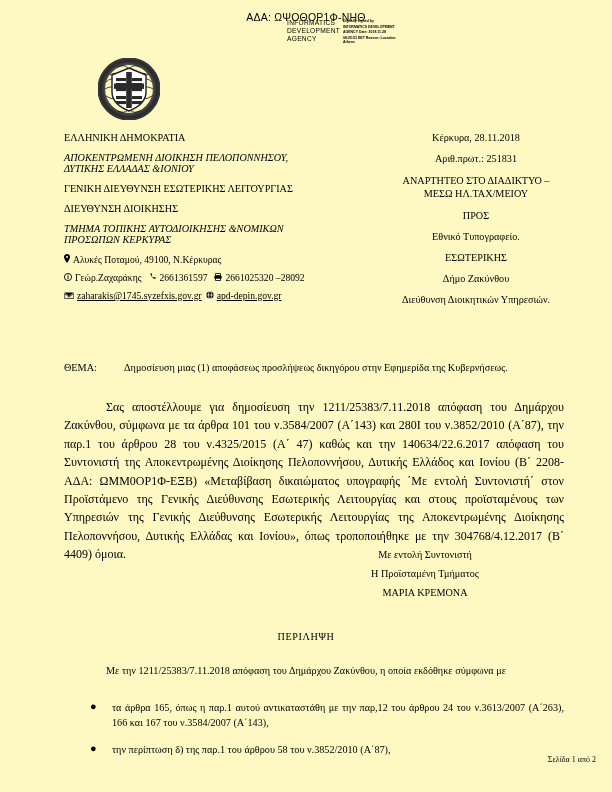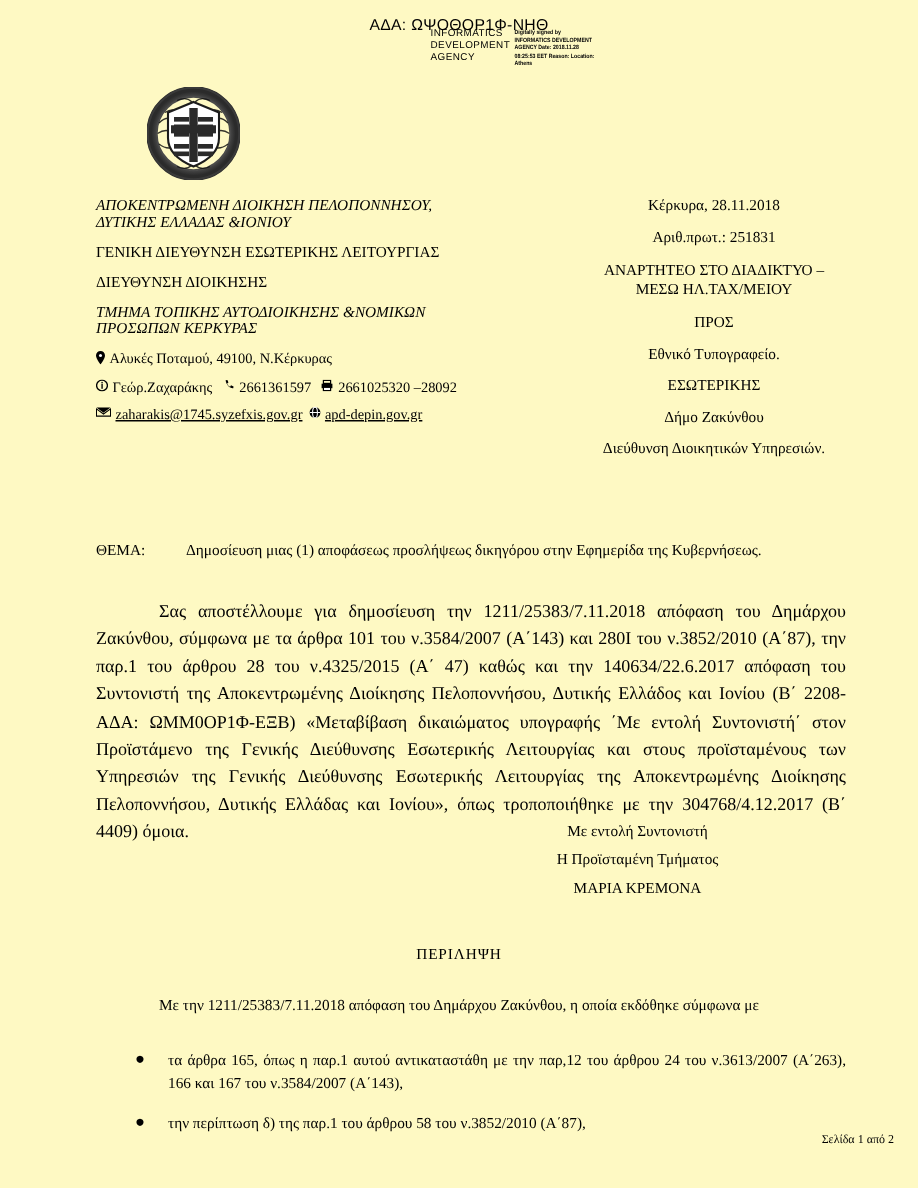--- a/index.html
+++ b/index.html
@@ -270,20 +270,21 @@
         <rect x="18" y="43" width="10" height="3.1"></rect>
         <rect x="34" y="38" width="10" height="3.1"></rect>
         <rect x="34" y="43" width="10" height="3.1"></rect>
         <rect x="28.2" y="14" width="5.6" height="36"></rect>
         <rect x="16" y="25.5" width="30" height="5.4"></rect>
       </g>
     </svg>
   </div>
 
   <div class="hdr-left">
+    <div class="org-line">ΕΛΛΗΝΙΚΗ ΔΗΜΟΚΡΑΤΙΑ</div>
     <div class="org-line tight">
       <span class="l2">ΑΠΟΚΕΝΤΡΩΜΕΝΗ ΔΙΟΙΚΗΣΗ ΠΕΛΟΠΟΝΝΗΣΟΥ,</span>
       <span class="l2">ΔΥΤΙΚΗΣ ΕΛΛΑΔΑΣ &amp;ΙΟΝΙΟΥ</span>
     </div>
     <div class="org-line">ΓΕΝΙΚΗ ΔΙΕΥΘΥΝΣΗ ΕΣΩΤΕΡΙΚΗΣ ΛΕΙΤΟΥΡΓΙΑΣ</div>
     <div class="org-line">ΔΙΕΥΘΥΝΣΗ ΔΙΟΙΚΗΣΗΣ</div>
     <div class="org-line tight">
       <span class="l2">ΤΜΗΜΑ ΤΟΠΙΚΗΣ ΑΥΤΟΔΙΟΙΚΗΣΗΣ &amp;ΝΟΜΙΚΩΝ</span>
       <span class="l2">ΠΡΟΣΩΠΩΝ ΚΕΡΚΥΡΑΣ</span>
     </div>

